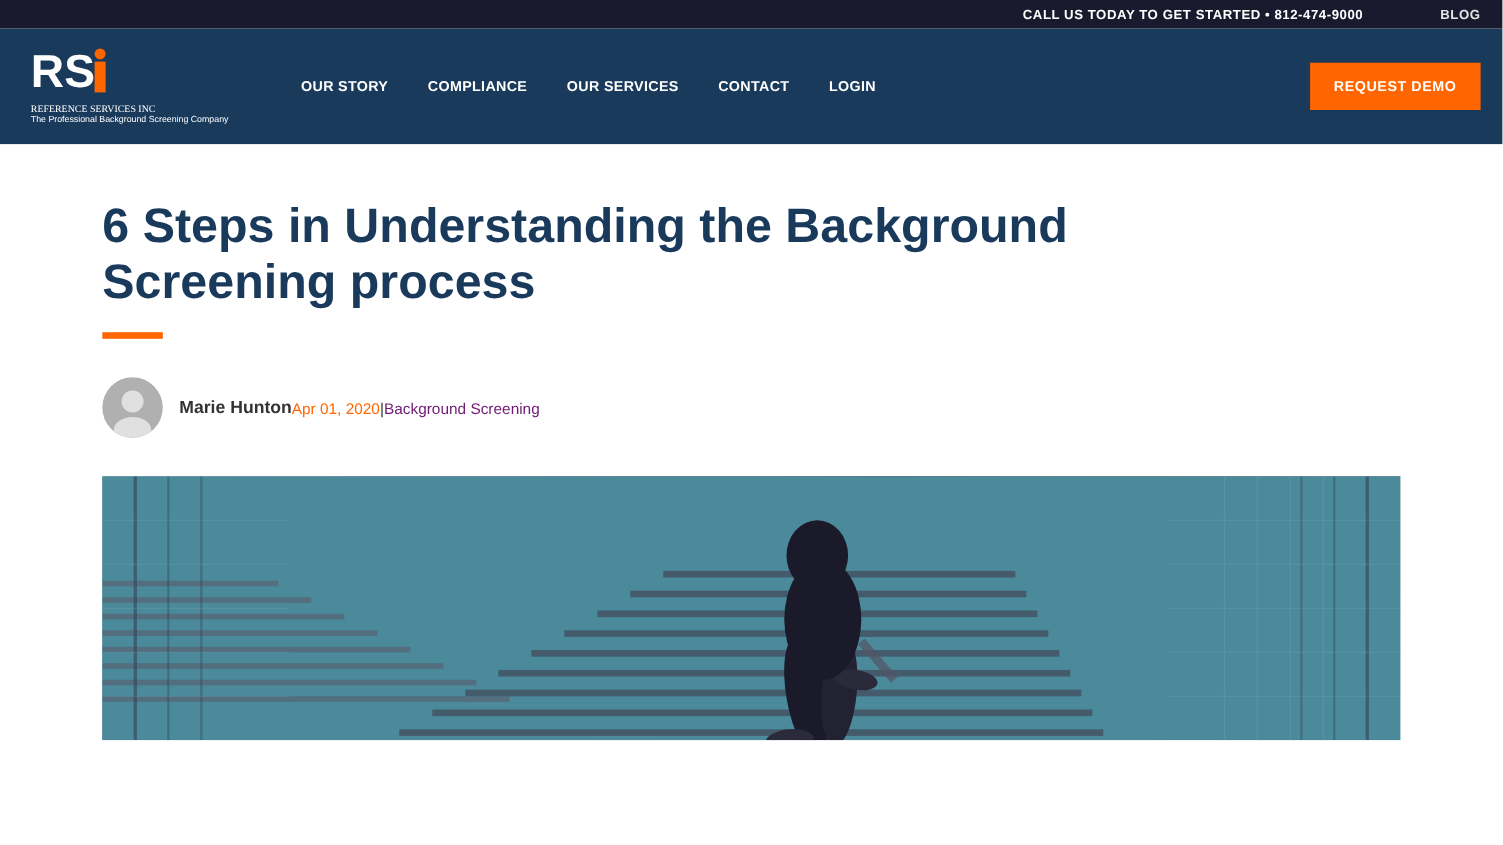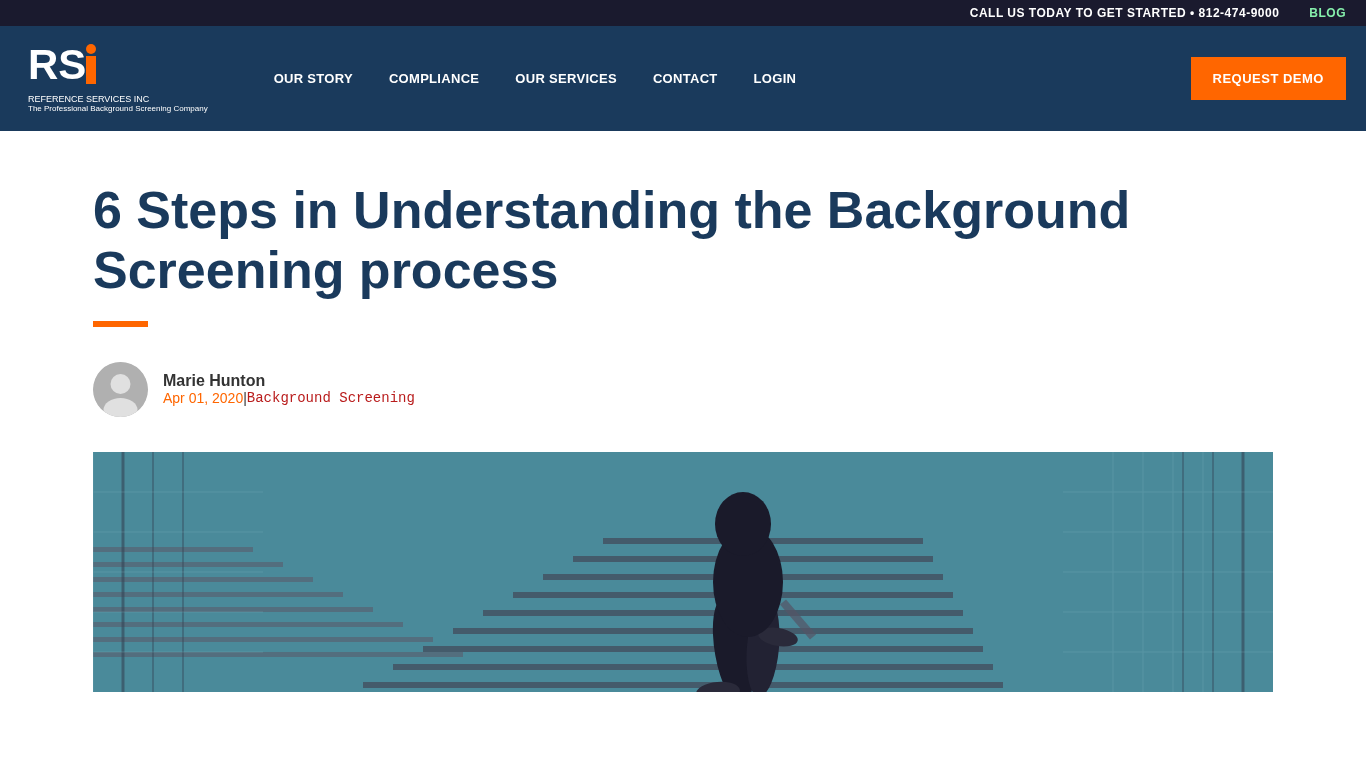--- a/index.html
+++ b/index.html
@@ -6,27 +6,27 @@
     body { font-family: Arial, sans-serif; background: #fff; width: 1366px; overflow-x: hidden; }
 
     
     .top-bar {
       background: #1a1a2e;
       color: #fff;
       display: flex;
       justify-content: flex-end;
       align-items: center;
       padding: 6px 20px;
-      gap: 30px;
+      gap: 42px;
       font-size: 12px;
       font-weight: 700;
       letter-spacing: 0.5px;
     }
     .top-bar .phone-text { color: #fff; }
-    .top-bar .blog-link { color: #86efac; text-decoration: none; cursor: pointer; }
+    .top-bar .blog-link { color: #e5e5e5; text-decoration: none; cursor: pointer; margin-left: 28px; }
 
     
     .navbar {
       background: #1a3a5c;
       display: flex;
       align-items: center;
       padding: 0 20px;
       height: 105px;
     }
     .logo-area {
@@ -68,20 +68,21 @@
     .logo-i-bar {
       width: 10px;
       height: 28px;
       background: #ff6600;
     }
     .logo-tagline {
       color: #fff;
       font-size: 9px;
       margin-top: 8px;
       white-space: nowrap;
+      font-family: Liberation Serif, serif;
     }
     .logo-tagline2 {
       color: #fff;
       font-size: 8px;
       white-space: nowrap;
     }
 
     .nav-links {
       display: flex;
       align-items: center;
@@ -116,21 +117,21 @@
     }
 
     
     .main-content {
       max-width: 1300px;
       margin: 0 auto;
       padding: 50px 60px 0 60px;
     }
 
     .article-title {
-      font-size: 52px;
+      font-size: 44px;
       font-weight: 900;
       color: #1a3a5c;
       line-height: 1.15;
       margin-bottom: 20px;
       font-family: Arial Black, sans-serif;
       max-width: 1100px;
     }
 
     .title-underline {
       width: 55px;
@@ -155,35 +156,35 @@
       align-items: center;
       justify-content: center;
       overflow: hidden;
       flex-shrink: 0;
     }
     .avatar-icon {
       width: 55px;
       height: 55px;
     }
 
-    .author-info { display: flex; flex-direction: column; }
+    .author-info { display: flex; flex-direction: row; }
     .author-name {
       font-size: 16px;
       font-weight: 600;
       color: #333;
     }
     .author-meta {
       display: flex;
       align-items: center;
       gap: 0;
       font-size: 14px;
     }
     .author-date { color: #ff6600; }
     .author-sep { color: #333; }
-    .author-category { color: #b91c1c; cursor: pointer; font-family: Liberation Mono, monospace; }
+    .author-category { color: #701a75; cursor: pointer; }
 
     
     .hero-image {
       width: 100%;
       height: 240px;
       background: linear-gradient(135deg, #4a7a8a 0%, #2d5a6e 30%, #1a3a4a 50%, #3d5060 70%, #2a7a8a 100%);
       overflow: hidden;
       position: relative;
     }
 

